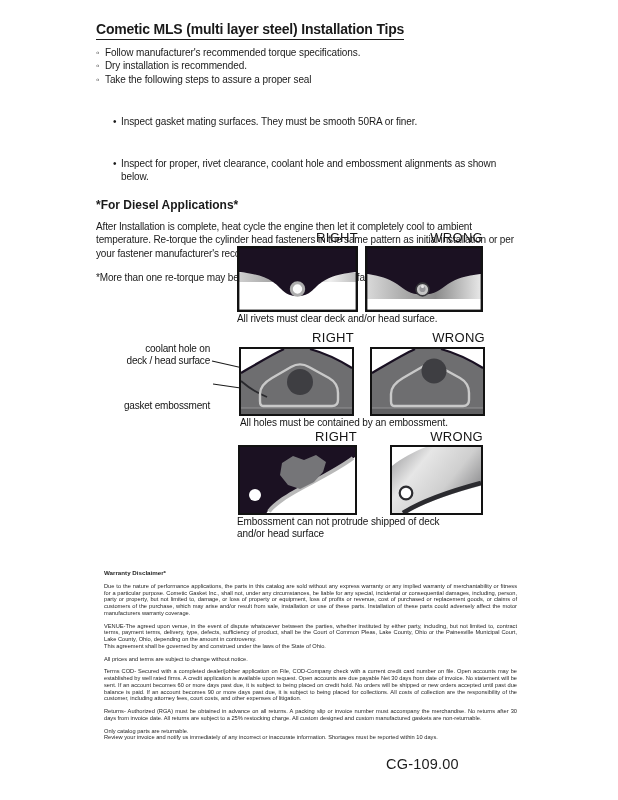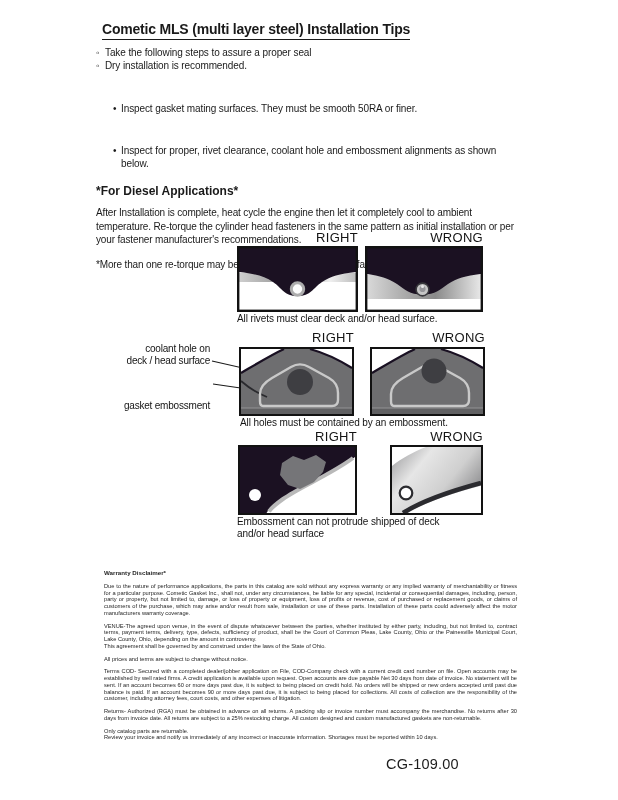--- a/index.html
+++ b/index.html
@@ -1,21 +1,21 @@
 <!DOCTYPE html>
 <html><head>
 <meta charset="utf-8">
 <style>
   html,body{margin:0;padding:0;background:#fff;}
   .page{position:relative;width:618px;height:800px;background:#ffffff;overflow:hidden;
         font-family:"Liberation Sans", sans-serif;color:#1a1a1a;}
   
   .content{position:absolute;left:96px;top:20px;width:424px;}
   .doc-title{display:inline-block;font-size:14px;font-weight:bold;letter-spacing:-0.2px;
-             border-bottom:1.6px solid #1a1a1a;padding-bottom:2px;margin:0 0 6px 6px;}
+             border-bottom:1.6px solid #1a1a1a;padding-bottom:2px;margin:0 0 6px 0;}
   .bullet,.subbullet{font-size:10px;line-height:13.3px;letter-spacing:-0.1px;display:flex;}
   .bullet .mk{width:9px;flex:none;}
   .bullet .mk::before{content:"◦";font-size:10px;}
   .subbullet{padding-left:17px;margin-top:29px;}
   .subbullet .mk{width:8px;flex:none;}
   .subbullet .mk::before{content:"•";font-size:10px;}
   .diesel-head{font-size:12px;font-weight:bold;margin:14px 0 1px 0;}
   .para{font-size:10px;line-height:13.4px;letter-spacing:-0.15px;margin:8px 0 0 0;}
   .note{font-size:10px;letter-spacing:-0.15px;margin:12px 0 0 0;}
   
@@ -35,25 +35,29 @@
 </head>
 <body>
 
 <div class="page">
 
   <div class="content">
     <h1 class="doc-title">Cometic MLS (multi layer steel) Installation Tips</h1>
 
     <div class="bullet">
         <span class="mk"></span>
+        <span>Follow manufacturer's recommended torque specifications.</span>
+      </div>
+    <div class="bullet">
+        <span class="mk"></span>
+        <span>Dry installation is recommended.</span>
+      </div>
+    <div class="bullet">
+        <span class="mk"></span>
         <span>Take the following steps to assure a proper seal</span>
-      </div>
-    <div class="bullet">
-        <span class="mk"></span>
-        <span>Dry installation is recommended.</span>
       </div>
     <div class="subbullet">
         <span class="mk"></span>
         <span>Inspect gasket mating surfaces.  They must be smooth 50RA or finer.</span>
       </div>
     <div class="subbullet">
         <span class="mk"></span>
         <span>Inspect for proper, rivet clearance, coolant hole and embossment alignments as shown below.</span>
       </div>
 

